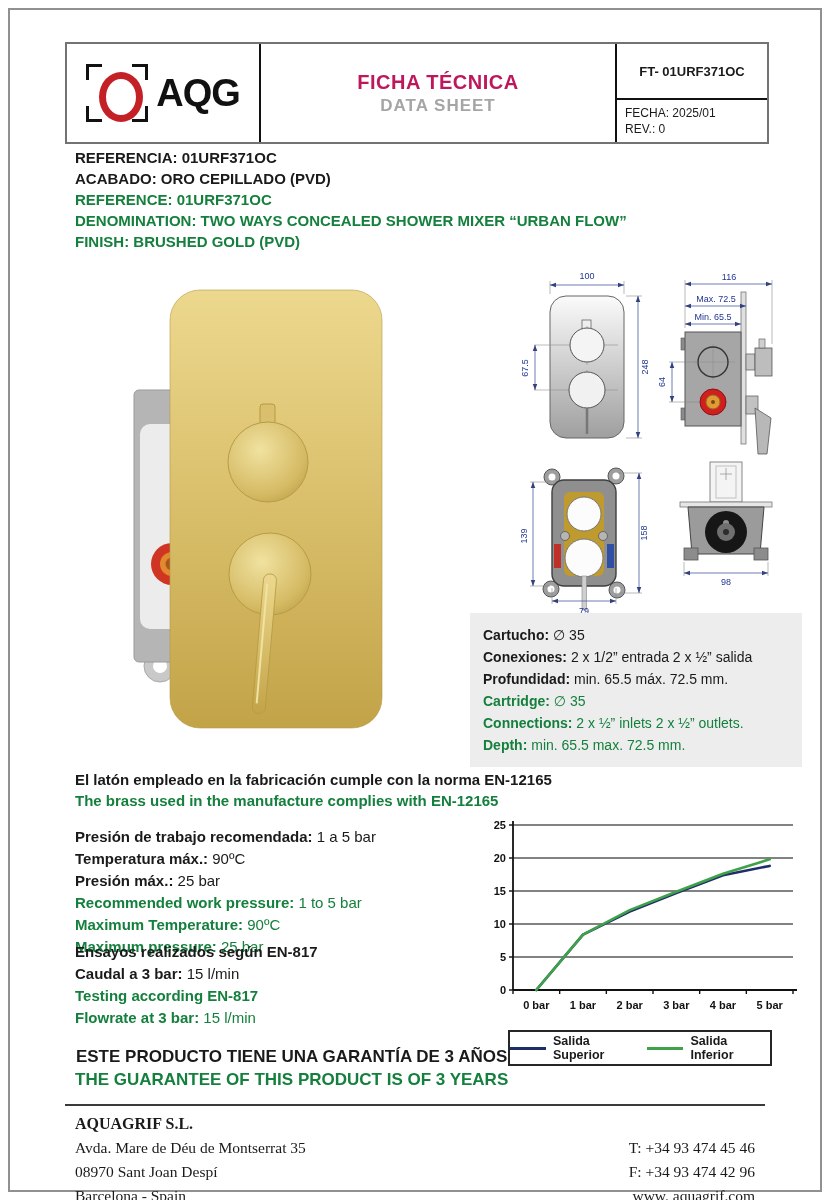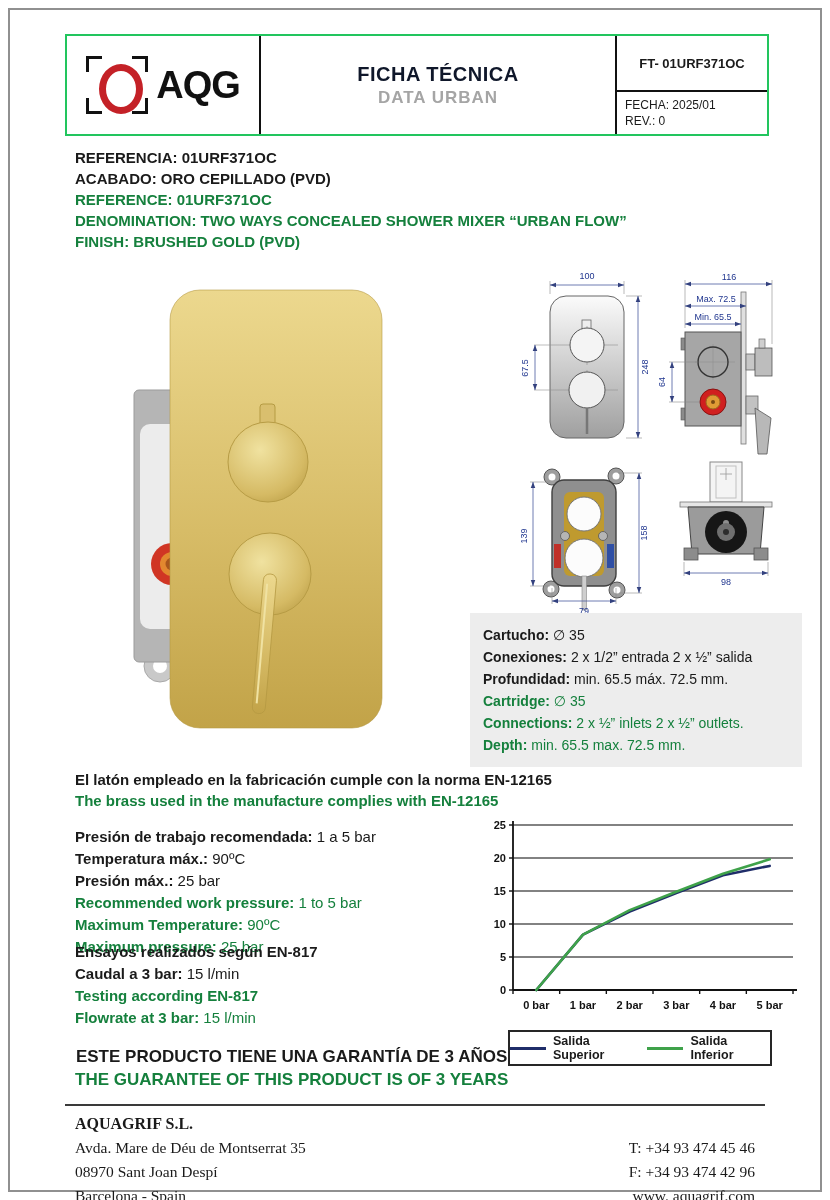--- a/index.html
+++ b/index.html
@@ -3,32 +3,32 @@
 <meta charset="utf-8">
 <style>
   html,body{margin:0;padding:0;}
   body{
     width:830px;height:1200px;position:relative;background:#ffffff;
     font-family:"Liberation Sans", sans-serif;color:#1a1a1a;overflow:hidden;
   }
   .page-border{position:absolute;inset:8px;border:2px solid #909090;pointer-events:none;}
 
   
-  .hdr{position:absolute;left:65px;top:34px;width:700px;height:98px;border:2px solid #22c55e;display:flex;background:#fff;}
+  .hdr{position:absolute;left:65px;top:42px;width:700px;height:98px;border:2px solid #737373;display:flex;background:#fff;}
   .hdr-logo{width:192px;border-right:2px solid #111;display:flex;align-items:center;justify-content:center;gap:8px;}
   .logo-mark{position:relative;width:62px;height:58px;flex:0 0 auto;}
   .logo-mark .c{position:absolute;width:13px;height:13px;border:3px solid #111;}
   .logo-mark .tl{top:0;left:0;border-right:none;border-bottom:none;}
   .logo-mark .tr{top:0;right:0;border-left:none;border-bottom:none;}
   .logo-mark .bl{bottom:0;left:0;border-right:none;border-top:none;}
   .logo-mark .br{bottom:0;right:0;border-left:none;border-top:none;}
   .logo-ring{position:absolute;left:13px;top:8px;width:30px;height:36px;border:7px solid #c42127;border-radius:50%;}
   .logo-text{font-size:38px;font-weight:800;letter-spacing:-1px;color:#111;}
   .hdr-title{flex:1;border-right:2px solid #111;display:flex;flex-direction:column;align-items:center;justify-content:center;}
-  .title-es{font-size:20px;font-weight:bold;letter-spacing:.5px;color:#0f172a;}
+  .title-es{font-size:20px;font-weight:bold;letter-spacing:.5px;color:#be185d;}
   .title-en{font-size:17px;font-weight:bold;letter-spacing:1px;color:#a5a5a5;margin-top:2px;}
   .hdr-ref{width:150px;display:flex;flex-direction:column;}
   .ref-code{height:70px;display:flex;align-items:center;justify-content:center;font-size:13px;font-weight:bold;}
   .ref-meta{flex:1;border-top:2px solid #111;padding:5px 8px;font-size:12px;line-height:16px;}
 
   
   .ref-block{position:absolute;left:75px;top:147px;font-size:15px;font-weight:bold;line-height:21px;white-space:nowrap;}
   .gray{color:#15803d;}
 
   
@@ -93,21 +93,21 @@
       <span class="c tl"></span>
         <span class="c tr"></span>
         <span class="c bl"></span>
         <span class="c br"></span>
       <span class="logo-ring"></span>
     </span>
     <span class="logo-text">AQG</span>
   </div>
   <div class="hdr-title">
     <div class="title-es">FICHA TÉCNICA</div>
-    <div class="title-en">DATA URBAN</div>
+    <div class="title-en">DATA SHEET</div>
   </div>
   <div class="hdr-ref">
     <div class="ref-code">FT- 01URF371OC</div>
     <div class="ref-meta">
       <div>FECHA: 2025/01</div>
       <div>REV.: 0</div>
     </div>
   </div>
 </div>
 

